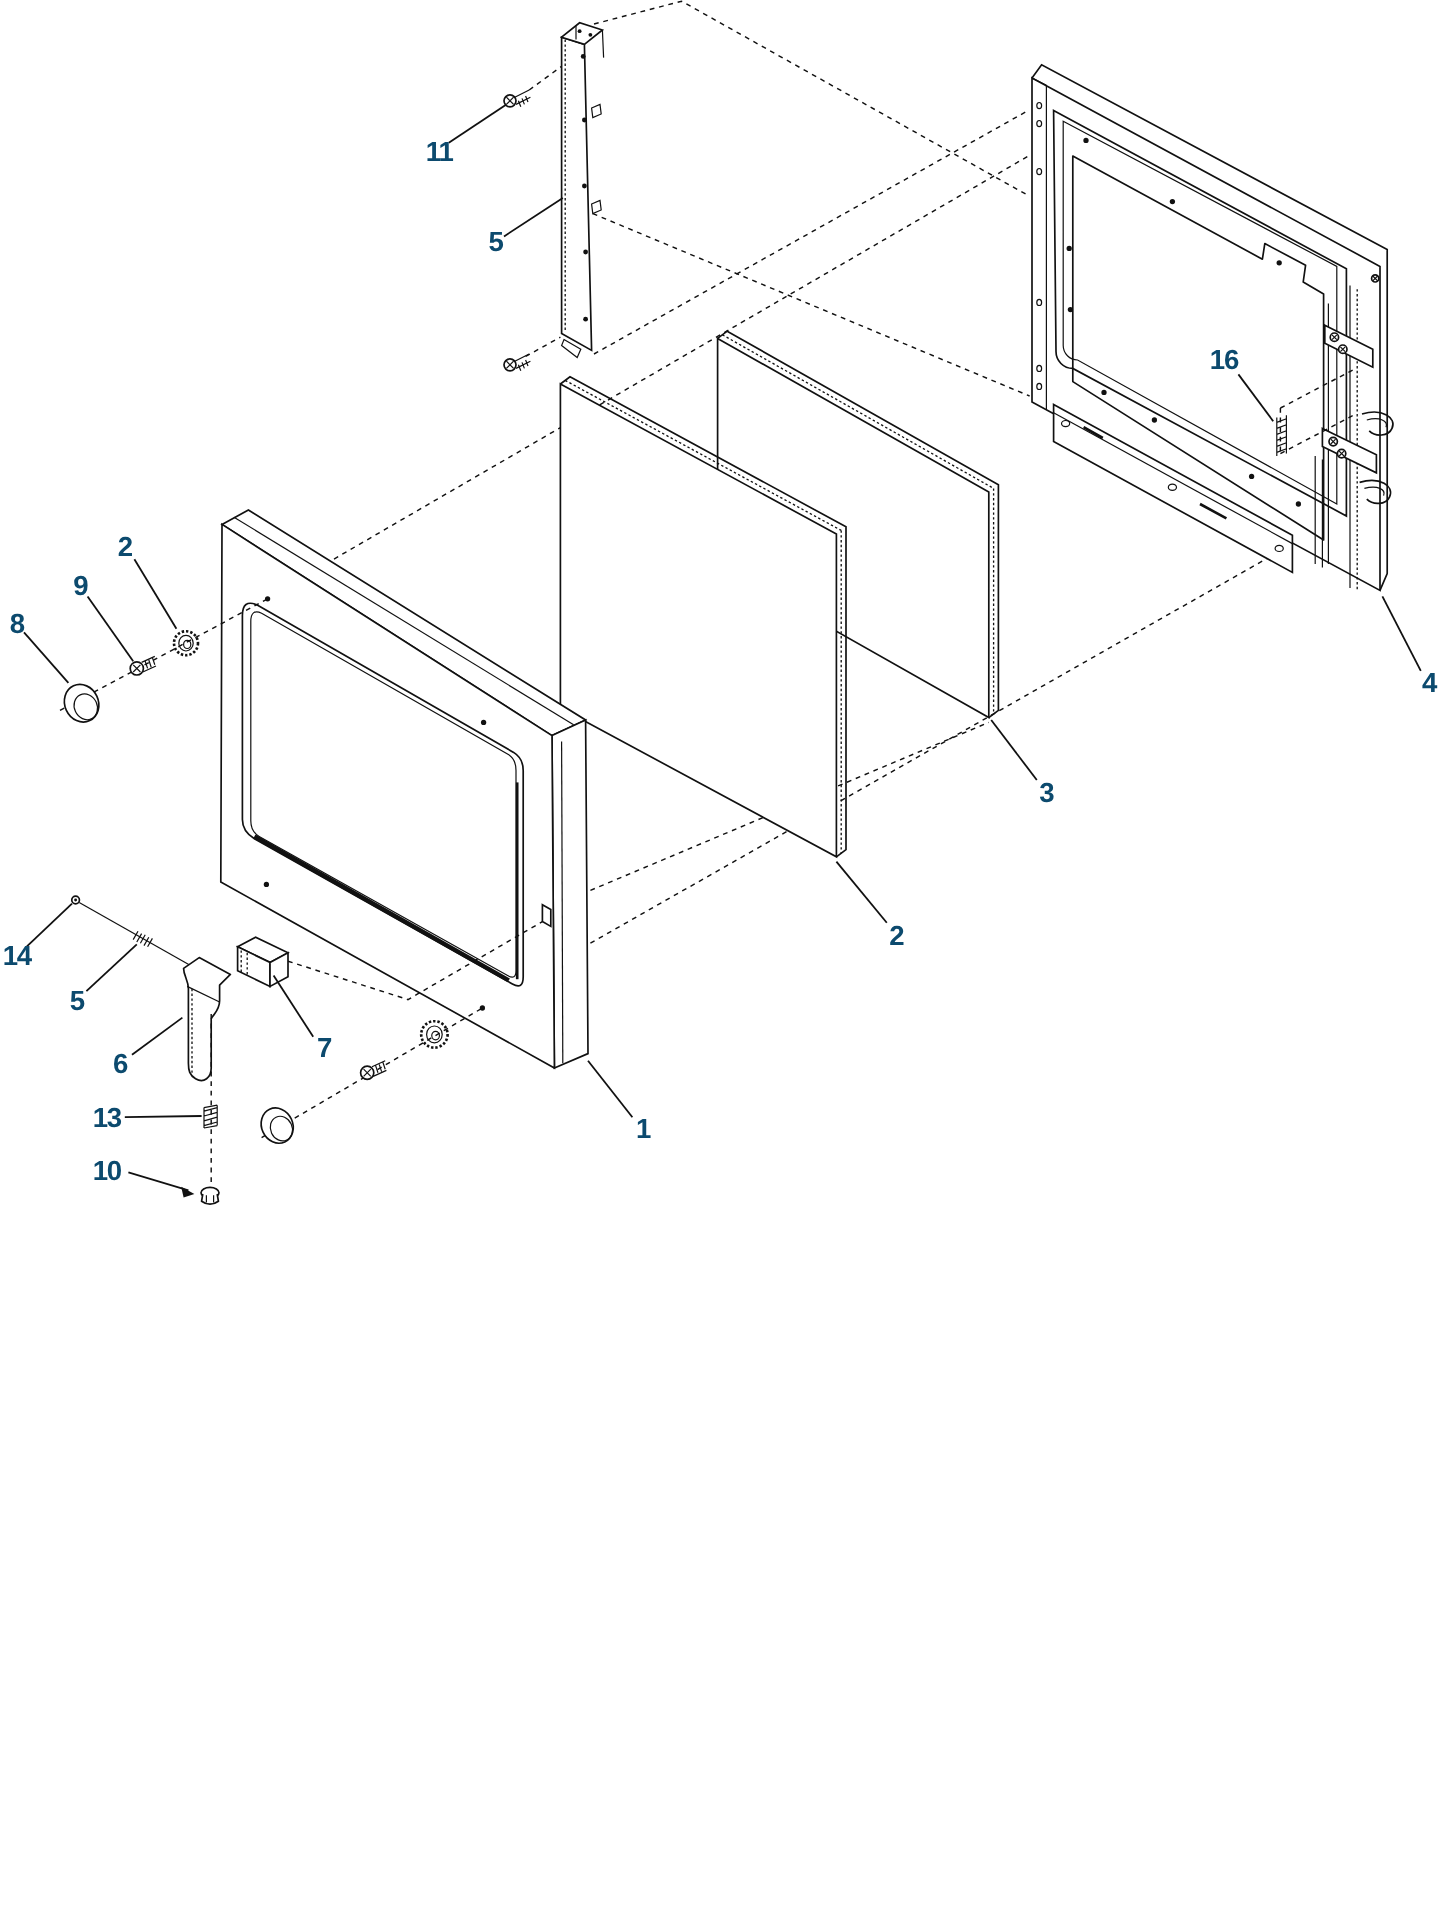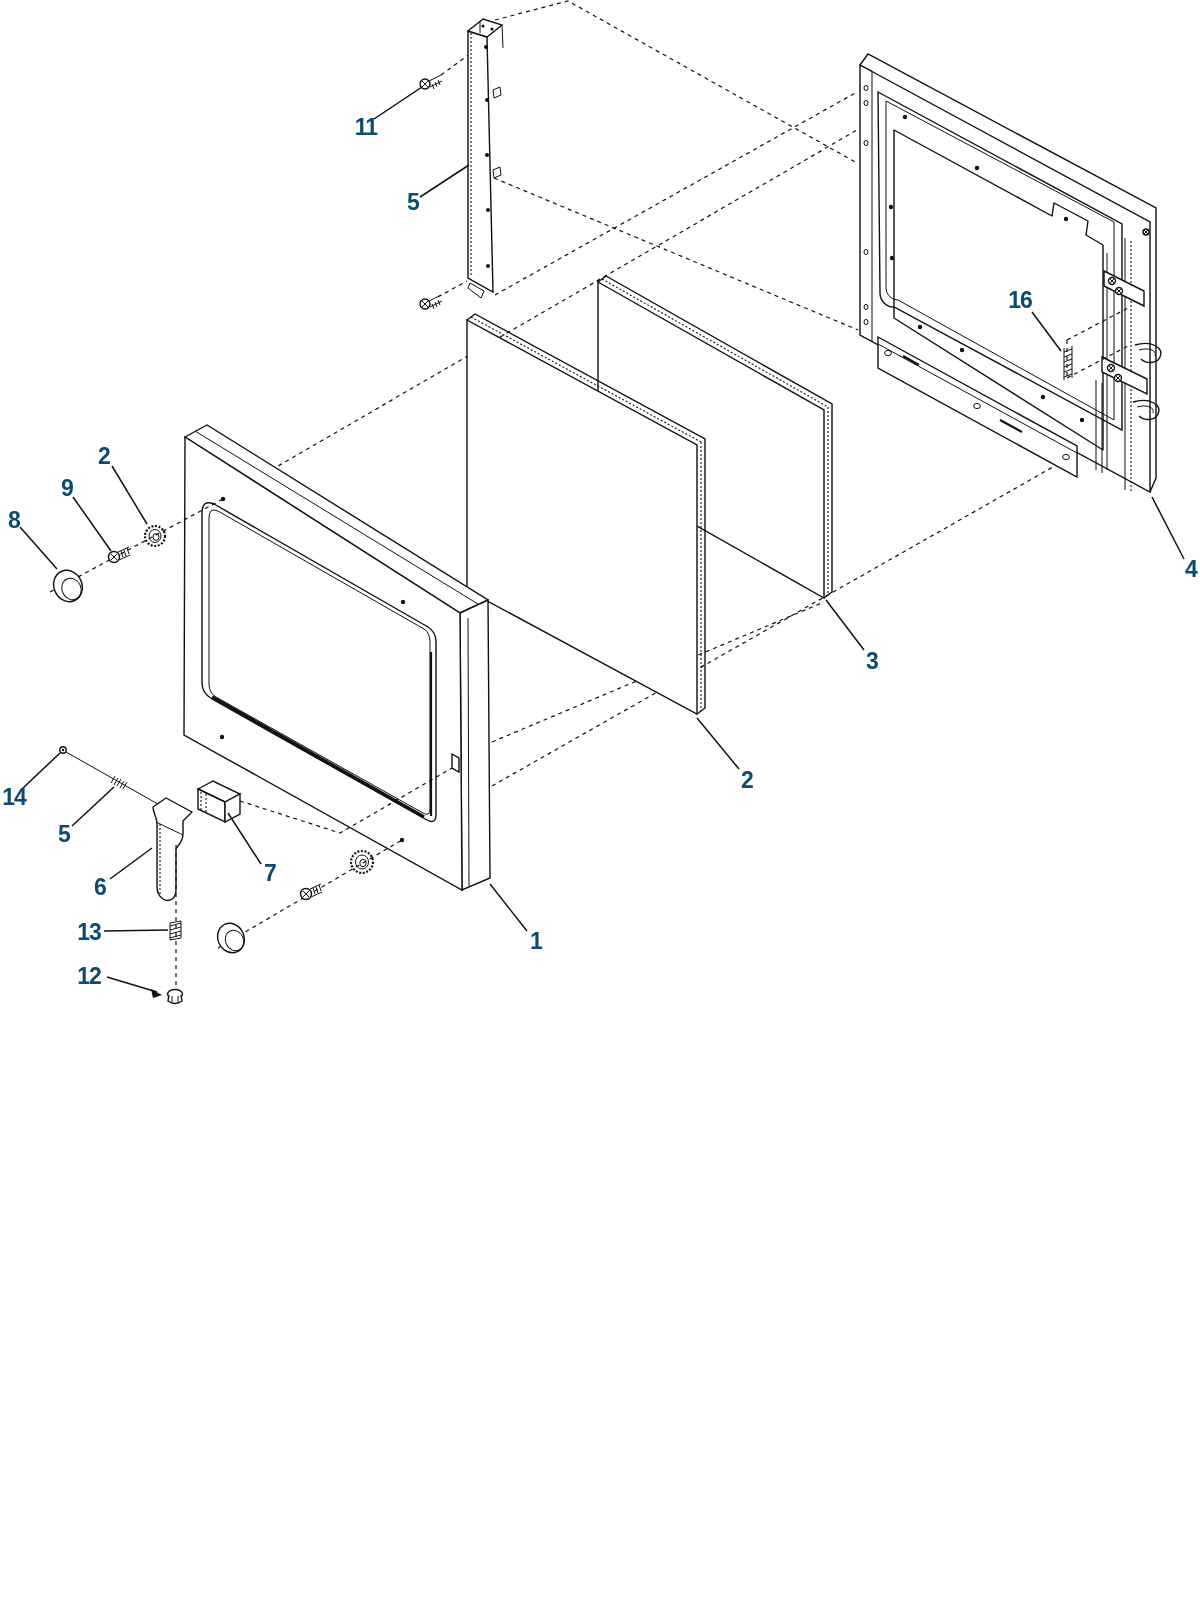--- a/index.html
+++ b/index.html
@@ -258,16 +258,16 @@
   <div class="callout" style="left:413px;top:202px">5</div>
   <div class="callout" style="left:100px;top:887px">6</div>
   <div class="callout" style="left:270px;top:873px">7</div>
   <div class="callout" style="left:14px;top:520px">8</div>
   <div class="callout" style="left:67px;top:488px">9</div>
   <div class="callout" style="left:104px;top:456px">2</div>
   <div class="callout" style="left:366px;top:127px">11</div>
   <div class="callout" style="left:14px;top:797px">14</div>
   <div class="callout" style="left:64px;top:834px">5</div>
   <div class="callout" style="left:89px;top:932px">13</div>
-  <div class="callout" style="left:89px;top:976px">12</div>
+  <div class="callout" style="left:89px;top:976px">10</div>
   <div class="callout" style="left:1020px;top:300px">16</div>
 
 </div>
 
 </body></html>

